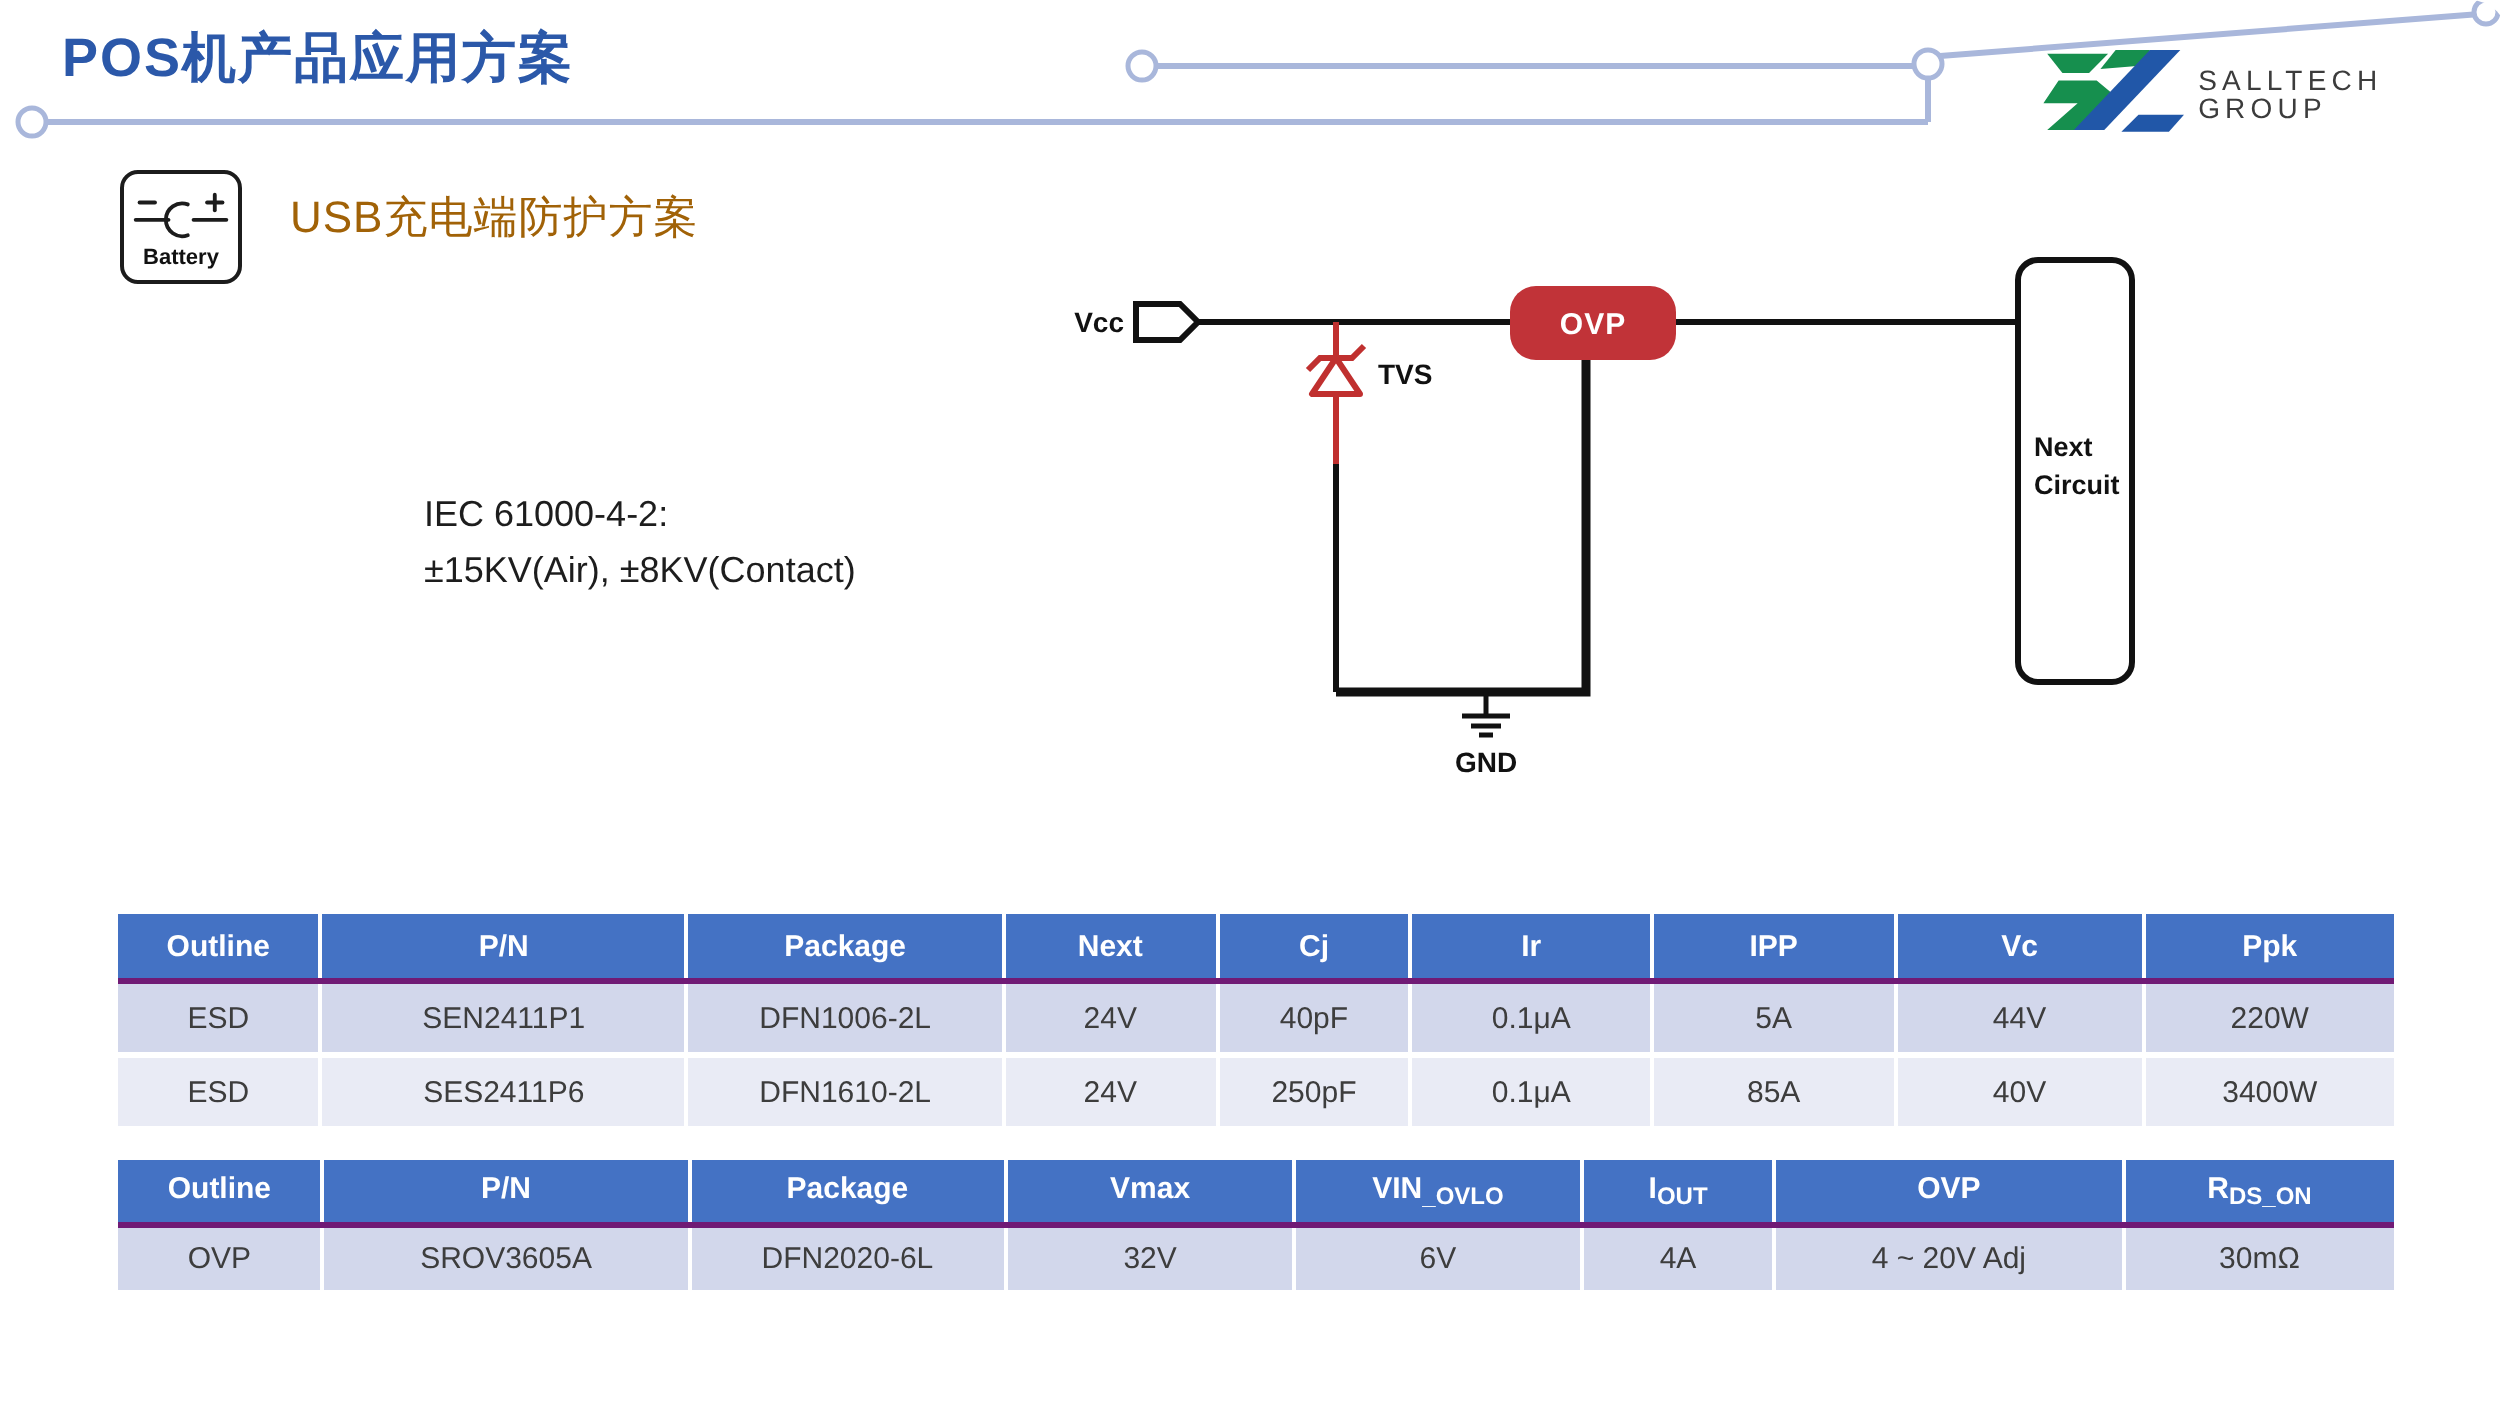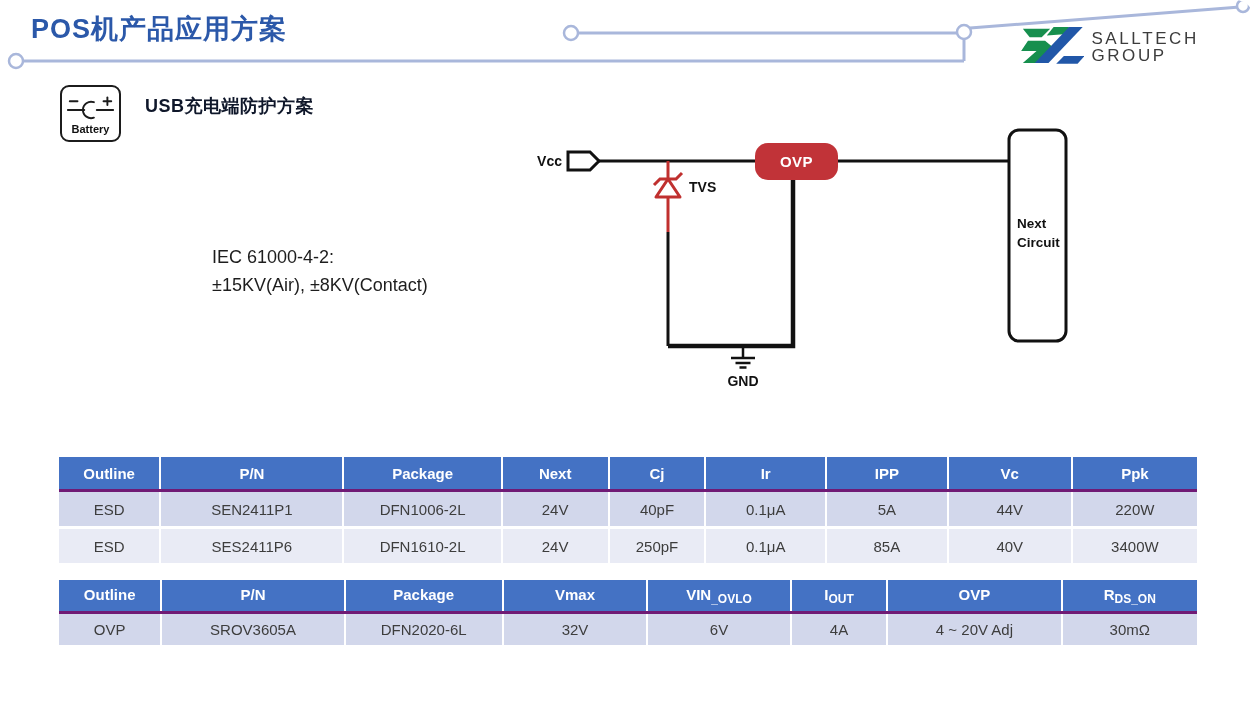--- a/index.html
+++ b/index.html
@@ -7,32 +7,32 @@
          font-family:"Liberation Sans",sans-serif;color:#1f1f1f;border-radius:19px;}
 
   
   .title{position:absolute;left:31px;top:11px;font-size:27px;font-weight:700;
          color:#2B58A9;letter-spacing:1px;margin:0;}
   .deco{position:absolute;left:0;top:0;width:1254px;height:80px;pointer-events:none;}
   .logo{position:absolute;left:1016px;top:22px;display:flex;align-items:center;gap:7px;}
   .logo-mark{width:80px;height:46px;}
   .logo-text{display:flex;flex-direction:column;line-height:1;}
   .logo-cn{font-size:29px;font-weight:700;color:#15152a;letter-spacing:3px;}
-  .logo-en{font-size:17px;color:#3c3c3c;letter-spacing:2.6px;margin-top:4px;}
+  .logo-en{font-size:14px;color:#3c3c3c;letter-spacing:2.6px;margin-top:4px;}
 
   
   .battery-card{position:absolute;left:60px;top:85px;width:61px;height:57px;
                 border:2px solid #1c1c1c;border-radius:9px;background:#fff;
                 display:flex;flex-direction:column;align-items:center;justify-content:space-between;
                 padding:6px 2px 5px 2px;box-sizing:border-box;}
   .battery-label{font-size:11px;font-weight:700;color:#111;}
 
   
-  .section-heading{position:absolute;left:145px;top:94px;font-size:18px;font-weight:700;
-                   color:#0f172a;margin:0;letter-spacing:0.5px;}
+  .section-heading{position:absolute;left:145px;top:94px;font-size:22px;font-weight:400;
+                   color:#a16207;margin:0;letter-spacing:0.5px;}
   .standard{position:absolute;left:212px;top:243px;font-size:18px;color:#1d1d1d;line-height:28px;}
 
   
   .circuit{position:absolute;left:520px;top:120px;width:570px;height:280px;}
   .circuit text{font-family:"Liberation Sans",sans-serif;}
 
   
   .spec-table{position:absolute;left:59px;border-collapse:collapse;table-layout:fixed;
               width:1138px;font-size:15px;}
   .spec-table th,.spec-table td{border-right:2px solid #fff;text-align:center;

